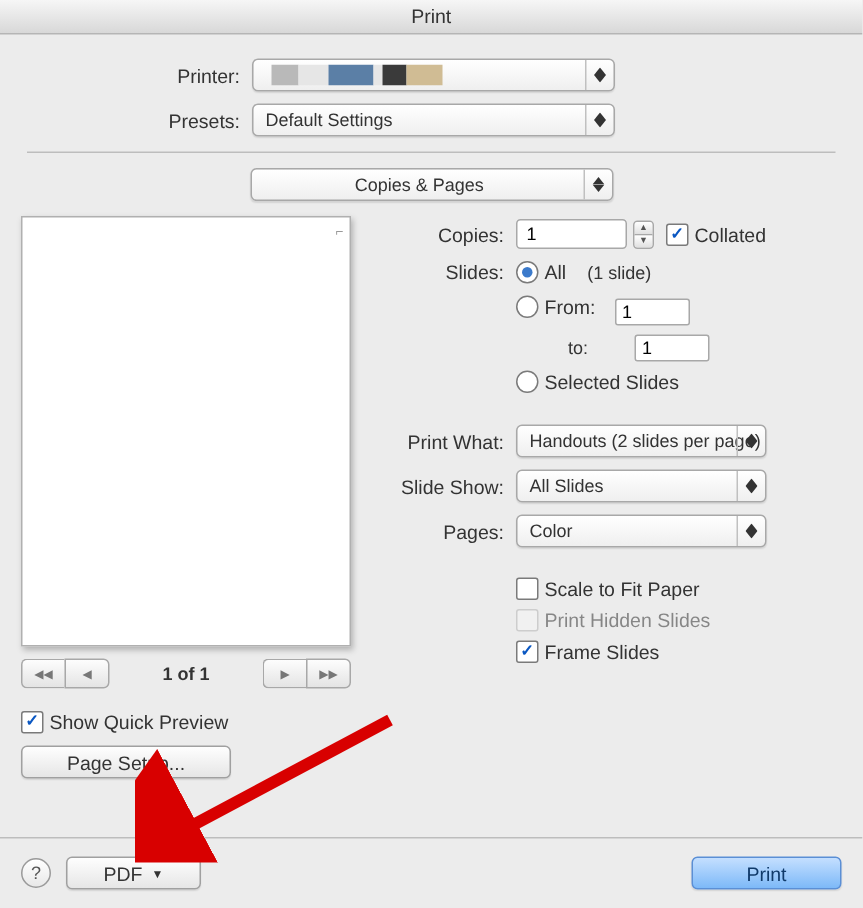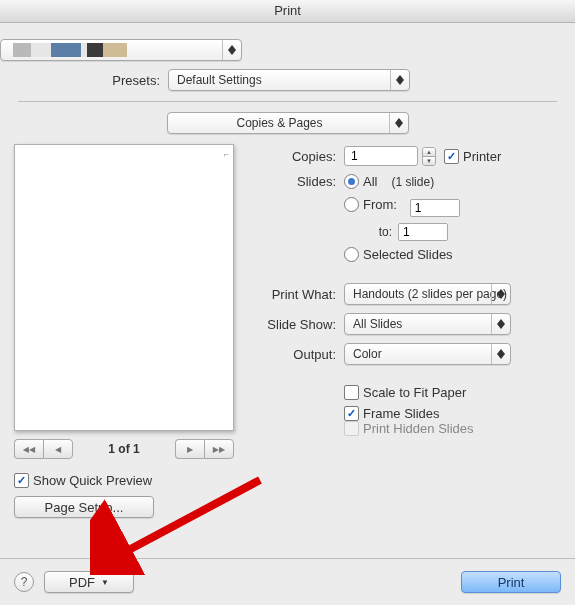--- a/index.html
+++ b/index.html
@@ -53,20 +53,21 @@
   .smlabel{font-size:12px;color:#333;}
 </style>
 </head>
 <body>
 
 <div class="titlebar">Print</div>
 
 <div style="height:16px;"></div>
 
 <div class="row">
+  <div class="lbl">Printer:</div>
   <div class="select topsel">
     <div class="sel-text">
       <span class="printer-swatch">
         <span style="width:18px;background:#b9b9b9;"></span>
         <span style="width:20px;background:#e6e6e6;"></span>
         <span style="width:30px;background:#5b7fa6;"></span>
         <span style="width:6px;background:#e6e6e6;"></span>
         <span style="width:16px;background:#3a3a3a;"></span>
         <span style="width:24px;background:#d0bc94;"></span>
       </span>
@@ -146,21 +147,21 @@
     <div class="orow">
       <div class="olbl">Copies:</div>
       <input class="num" value="1" style="">
       <span class="stepper">
         <div>▲</div>
         <div>▼</div>
       </span>
       <span style="width:8px;"></span>
       <label class="chk">
         <span class="chkbox checked"></span>
-        <span>Printer</span>
+        <span>Collated</span>
       </label>
     </div>
 
     <div class="orow">
       <div class="olbl">Slides:</div>
       <label class="radio">
         <span class="rdot sel"></span>
         <span>All</span>
       </label>
       <span style="width:14px;"></span>
@@ -169,21 +170,21 @@
 
     <div class="sub">
       <label class="radio">
         <span class="rdot"></span>
         <span>From:</span>
       </label>
       <span style="width:6px;display:inline-block;"></span>
       <input class="numsm" value="1" style="">
     </div>
 
-    <div class="sub" style="display:flex;align-items:center;">
+    <div class="sub" style="display:flex;align-items:center;gap:25px;">
       <span style="width:48px;text-align:right;padding-right:6px;">to:</span>
       <input class="numsm" value="1" style="">
     </div>
 
     <div class="sub">
       <label class="radio">
         <span class="rdot"></span>
         <span>Selected Slides</span>
       </label>
     </div>
@@ -214,46 +215,46 @@
               <polygon points="4,0 8,5 0,5" fill="#333"></polygon>
             </svg>
           <svg width="8" height="5">
               <polygon points="0,0 8,0 4,5" fill="#333"></polygon>
             </svg>
         </div>
       </div>
     </div>
 
     <div class="orow">
-      <div class="olbl">Output:</div>
+      <div class="olbl">Pages:</div>
       <div class="select wsel">
         <div class="sel-text">Color</div>
         <div class="arrows">
           <svg width="8" height="5">
               <polygon points="4,0 8,5 0,5" fill="#333"></polygon>
             </svg>
           <svg width="8" height="5">
               <polygon points="0,0 8,0 4,5" fill="#333"></polygon>
             </svg>
         </div>
       </div>
     </div>
 
     <div style="margin-left:88px;margin-top:20px;">
       <label class="chk" style="margin-bottom:6px;display:flex;">
         <span class="chkbox"></span>
         <span>Scale to Fit Paper</span>
       </label>
+      <label class="chk" style="margin-bottom:6px;display:flex;opacity:0.55;">
+        <span class="chkbox disabled"></span>
+        <span>Print Hidden Slides</span>
+      </label>
       <label class="chk" style="display:flex;">
         <span class="chkbox checked"></span>
         <span>Frame Slides</span>
-      </label>
-      <label class="chk" style="margin-bottom:6px;display:flex;opacity:0.55;">
-        <span class="chkbox disabled"></span>
-        <span>Print Hidden Slides</span>
       </label>
     </div>
   </div>
 </div>
 
 <div class="footer">
   <div style="display:flex;align-items:center;gap:10px;">
     <span class="help">
       <span>?</span>
     </span>

